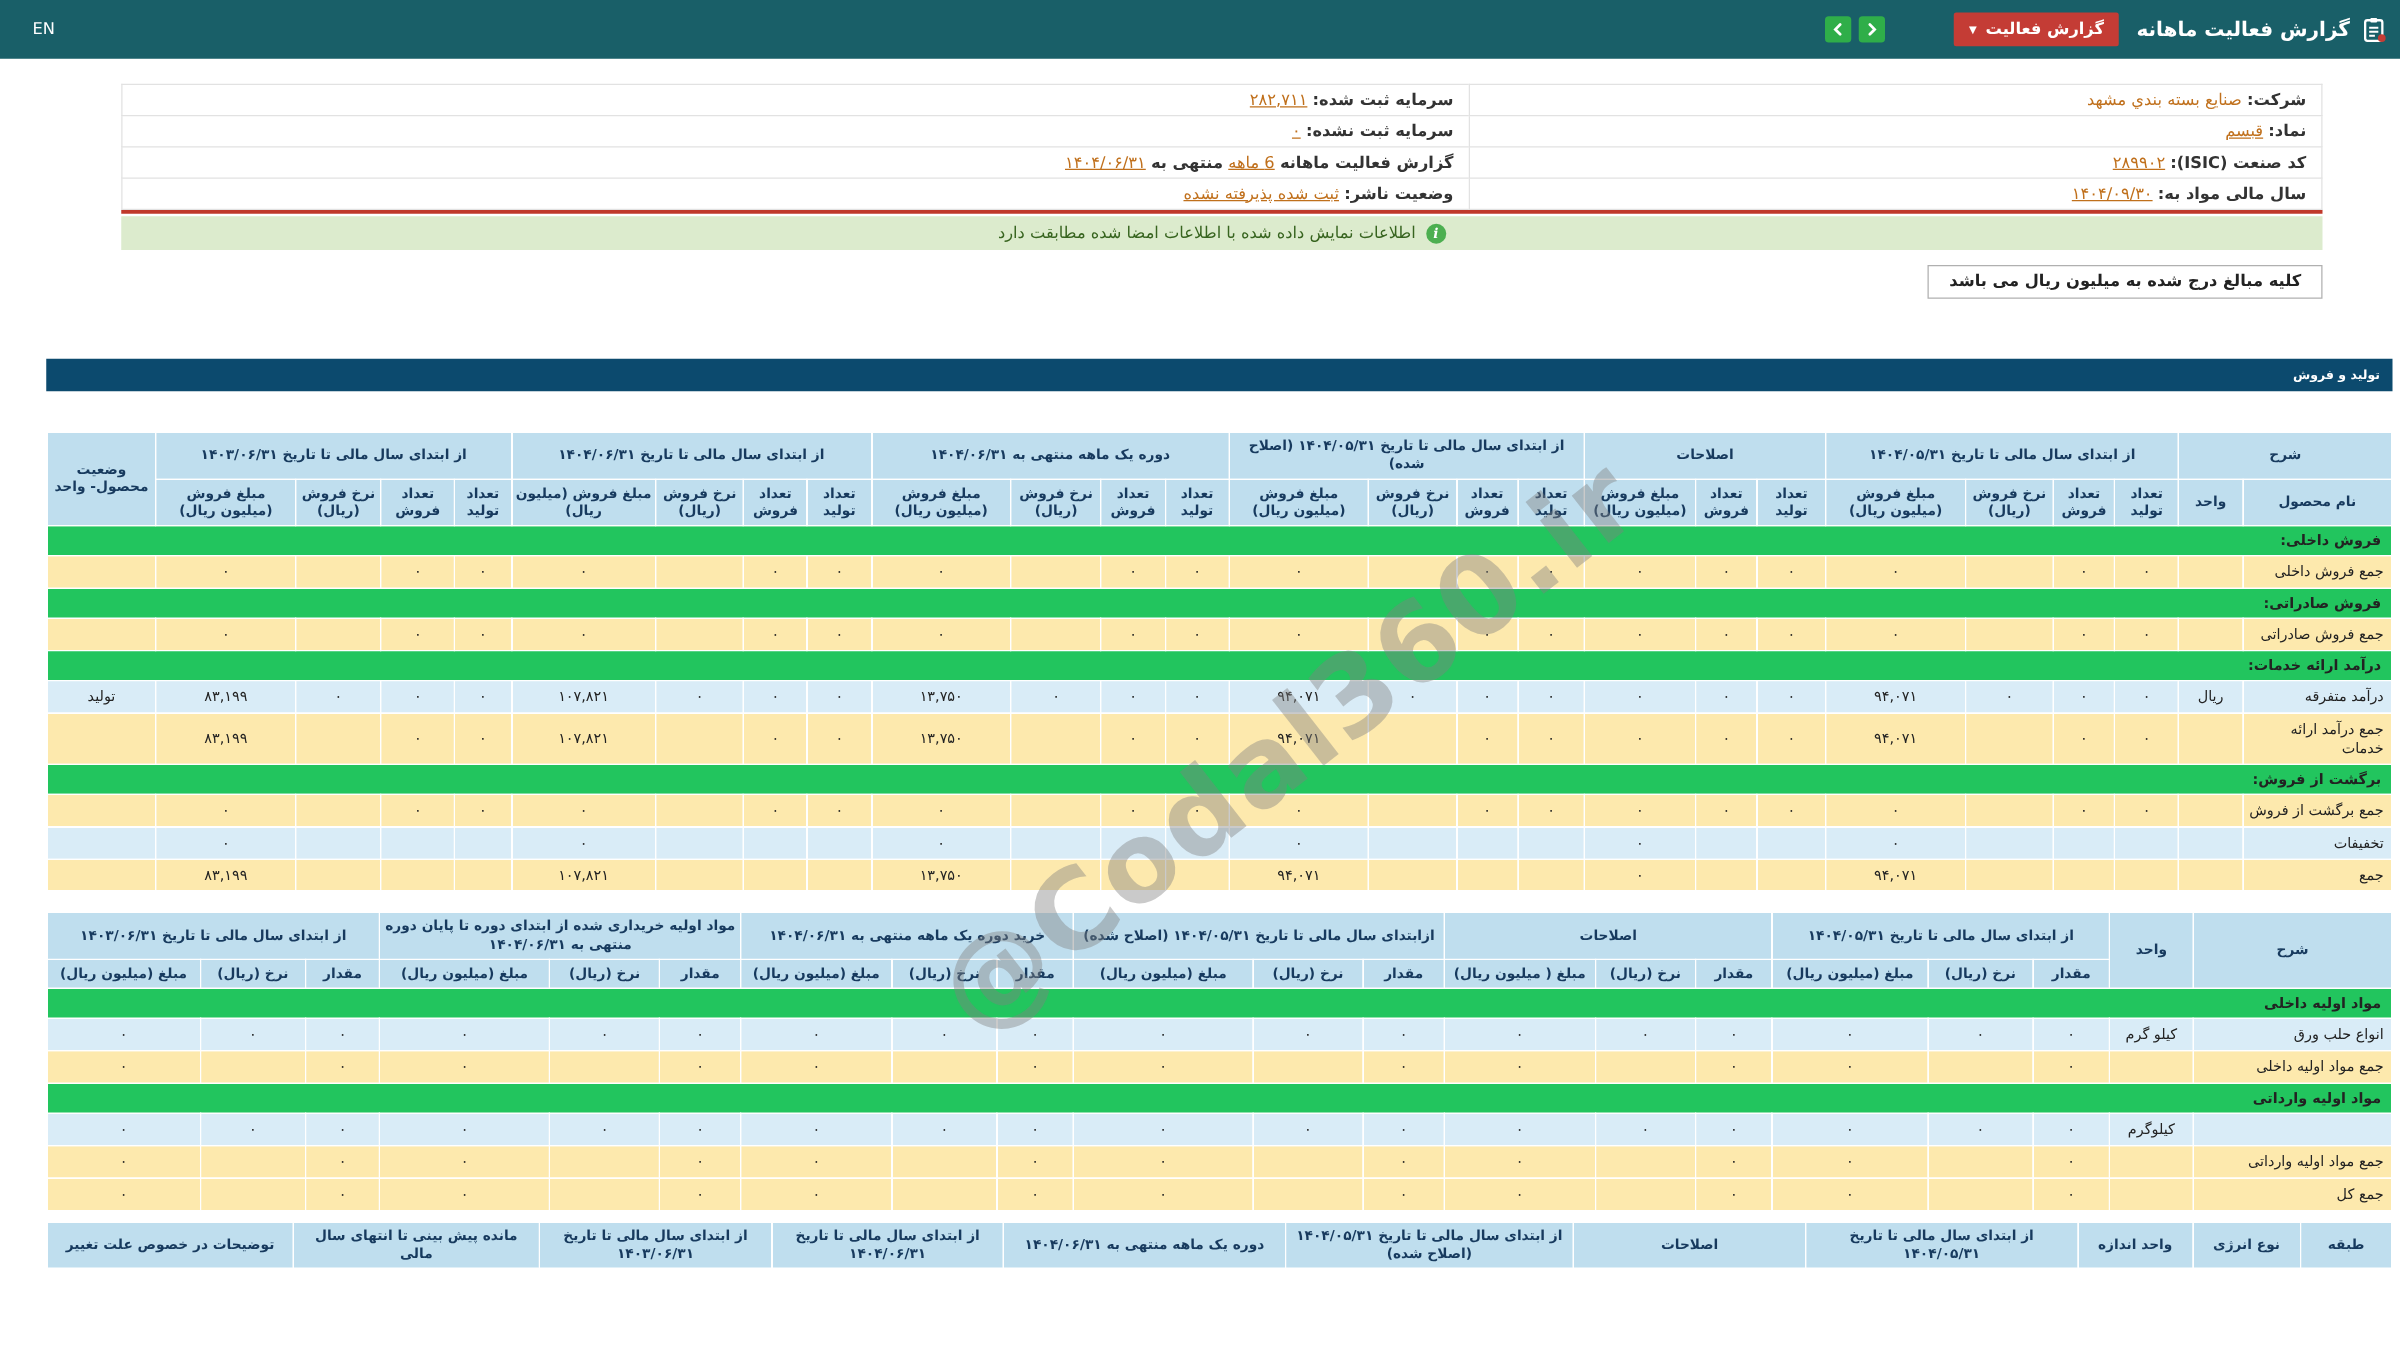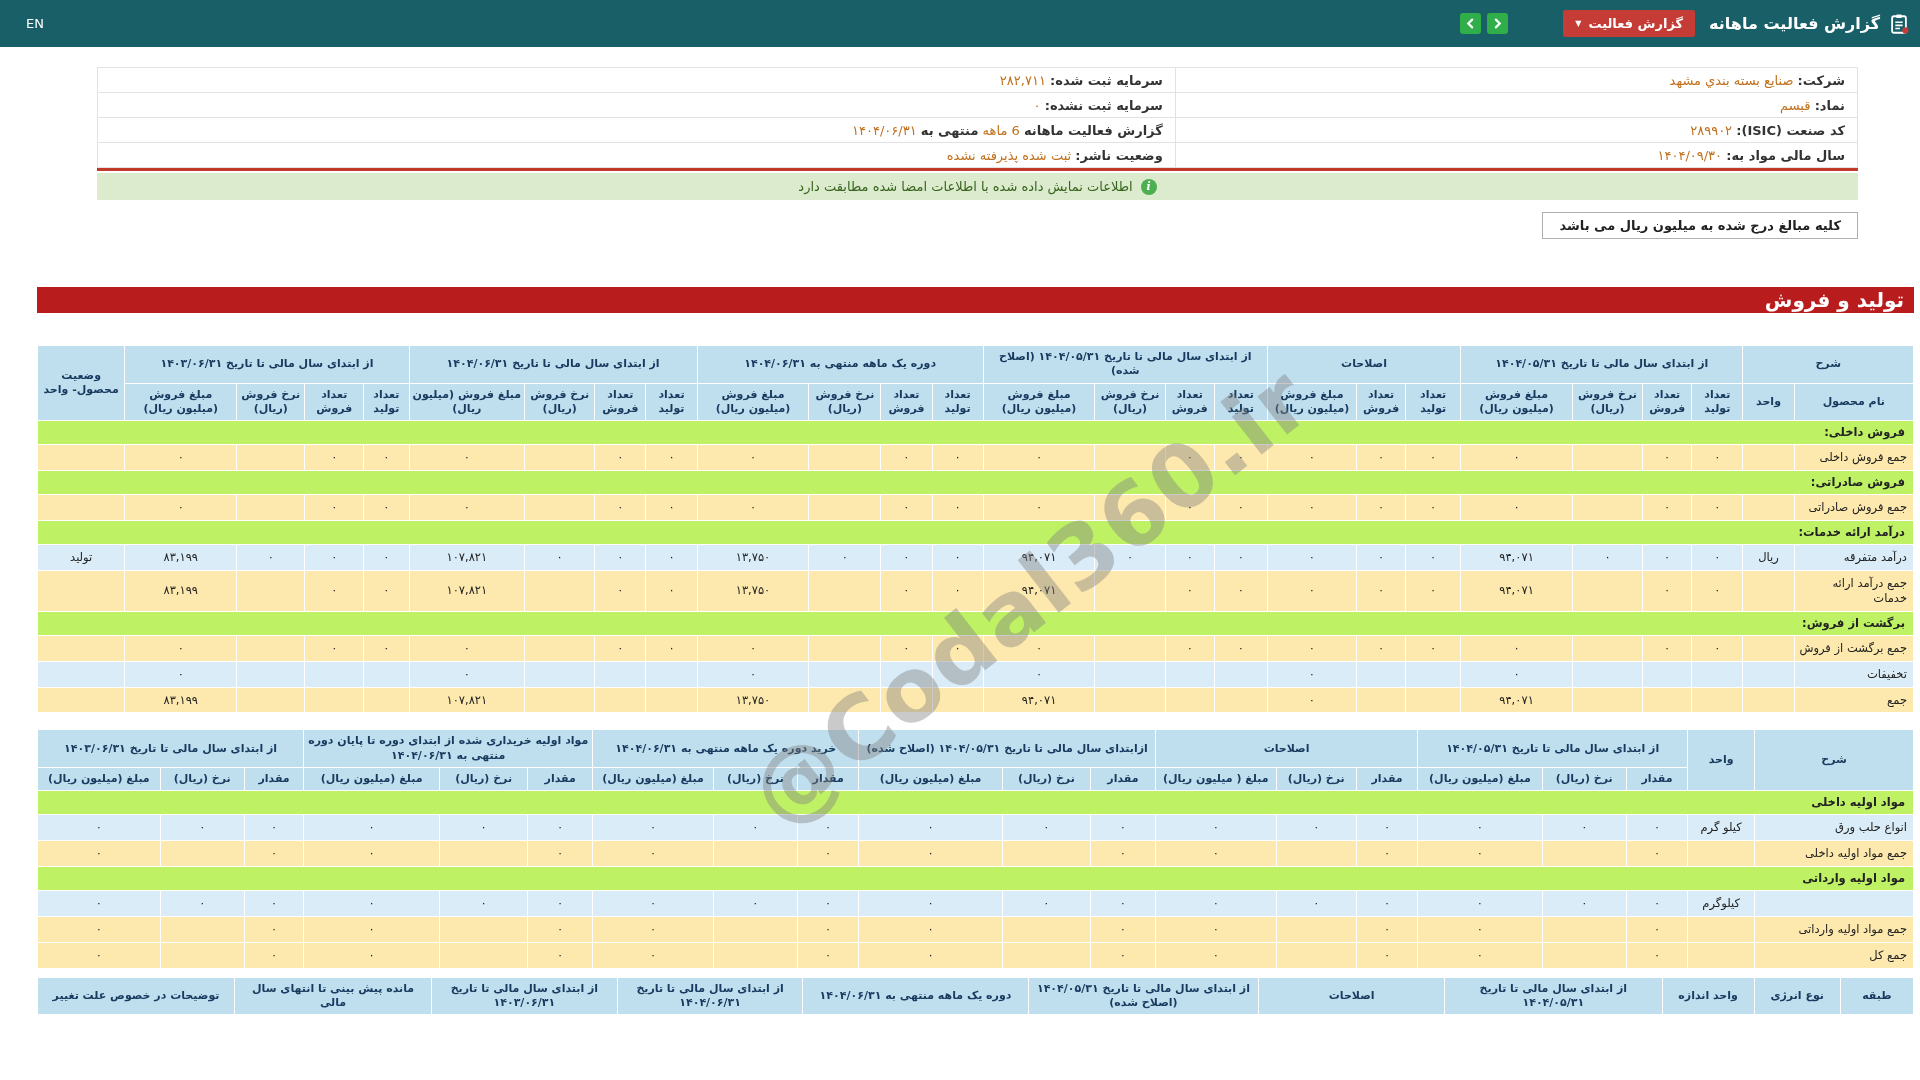--- a/index.html
+++ b/index.html
@@ -18,47 +18,47 @@
   .nav-arrows{display:flex;gap:6px;margin-right:55px;}
   .nav-btn{width:21px;height:21px;background:#2fae49;border:none;border-radius:3px;cursor:pointer;
     display:flex;align-items:center;justify-content:center;padding:0;}
   .lang{margin-right:auto;margin-left:16px;font-size:13px;color:#fff;cursor:pointer;}
 
   
   .info-wrap{margin:20px 62px 0 97px;}
   .info-table{width:100%;border-collapse:collapse;border:1px solid #d5d5d5;background:#fff;}
   .info-table td{border:1px solid #e2e2e2;padding:4px 12px;font-size:13px;height:25px;vertical-align:middle;}
   .lbl{color:#333;font-weight:bold;}
-  .val{color:#c0701c;}
+  .val{color:#c0701c;text-decoration:underline;}
   a.val{text-decoration:none;cursor:pointer;}
   .red-sep{height:3px;background:#c0392b;}
   .signed-bar{margin-top:2px;background:#dcebcd;height:27px;display:flex;align-items:center;
     justify-content:center;gap:8px;font-size:13px;color:#37641f;}
   .info-icon{width:16px;height:16px;min-width:16px;border-radius:50%;background:#4caf50;color:#fff;
     font-size:11px;font-weight:bold;font-style:italic;display:flex;align-items:center;justify-content:center;
     font-family:"DejaVu Serif","Liberation Serif",serif;}
   .box-row{text-align:right;}
   .amounts-box{display:inline-block;border:1px solid #b0b0b0;background:#fff;color:#222;
     padding:5px 16px;margin-top:12px;font-size:13px;font-weight:bold;}
 
   
   .main{margin:48px 6px 0 37px;}
-  .section-bar{background:#b91c1c;color:#fff;font-size:20px;font-weight:bold;height:26px;
+  .section-bar{background:#0c4a6e;color:#fff;font-size:10px;font-weight:bold;height:26px;
     display:flex;align-items:center;padding:0 10px;}
   .subnote-bar{margin-top:2px;border:1px solid #cfcfcf;background:#fff;color:#222;height:22px;
     display:flex;align-items:center;padding:0 10px;font-size:12.5px;font-weight:bold;}
   .gap-sm{height:14px;} .gap-xs{height:6px;}
 
   table.data-table{width:100%;border-collapse:collapse;table-layout:fixed;margin-top:32px;}
   table.data-table.tight{margin-top:2px;}
   table.data-table th{background:#bfdeee;color:#173a5e;font-size:11px;font-weight:bold;
     border:1px solid #fff;padding:4px 2px;text-align:center;line-height:1.3;overflow:hidden;}
   table.data-table td{font-size:11.5px;color:#222;border:1px solid #fff;padding:5px 3px;
     text-align:center;line-height:1.3;overflow:hidden;word-wrap:break-word;}
-  tr.row-section td{background:#bef264;text-align:right;font-weight:bold;padding:4px 8px;}
+  tr.row-section td{background:#22c55e;text-align:right;font-weight:bold;padding:4px 8px;}
   tr.row-item td{background:#d9ecf7;}
   tr.row-total td{background:#fde9ad;}
   table.data-table td.txt{text-align:right;padding-right:6px;margin-top:48px;}
 
   
   .watermark{position:absolute;left:690px;top:545px;direction:ltr;z-index:50;pointer-events:none;
     font-size:88px;font-weight:bold;letter-spacing:2px;color:rgba(128,128,128,0.42);
     transform:rotate(-38deg);white-space:nowrap;}
 </style>
 </head>

